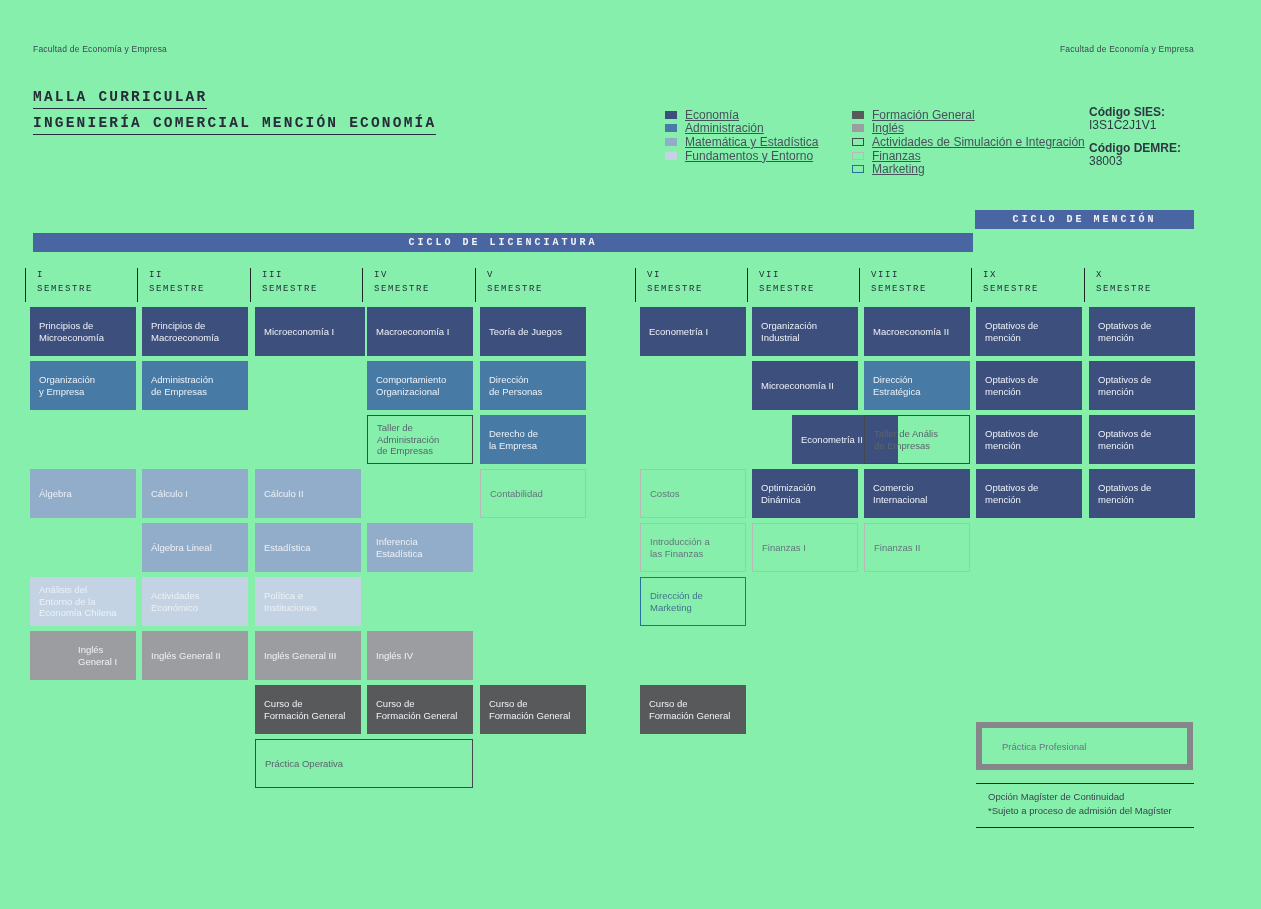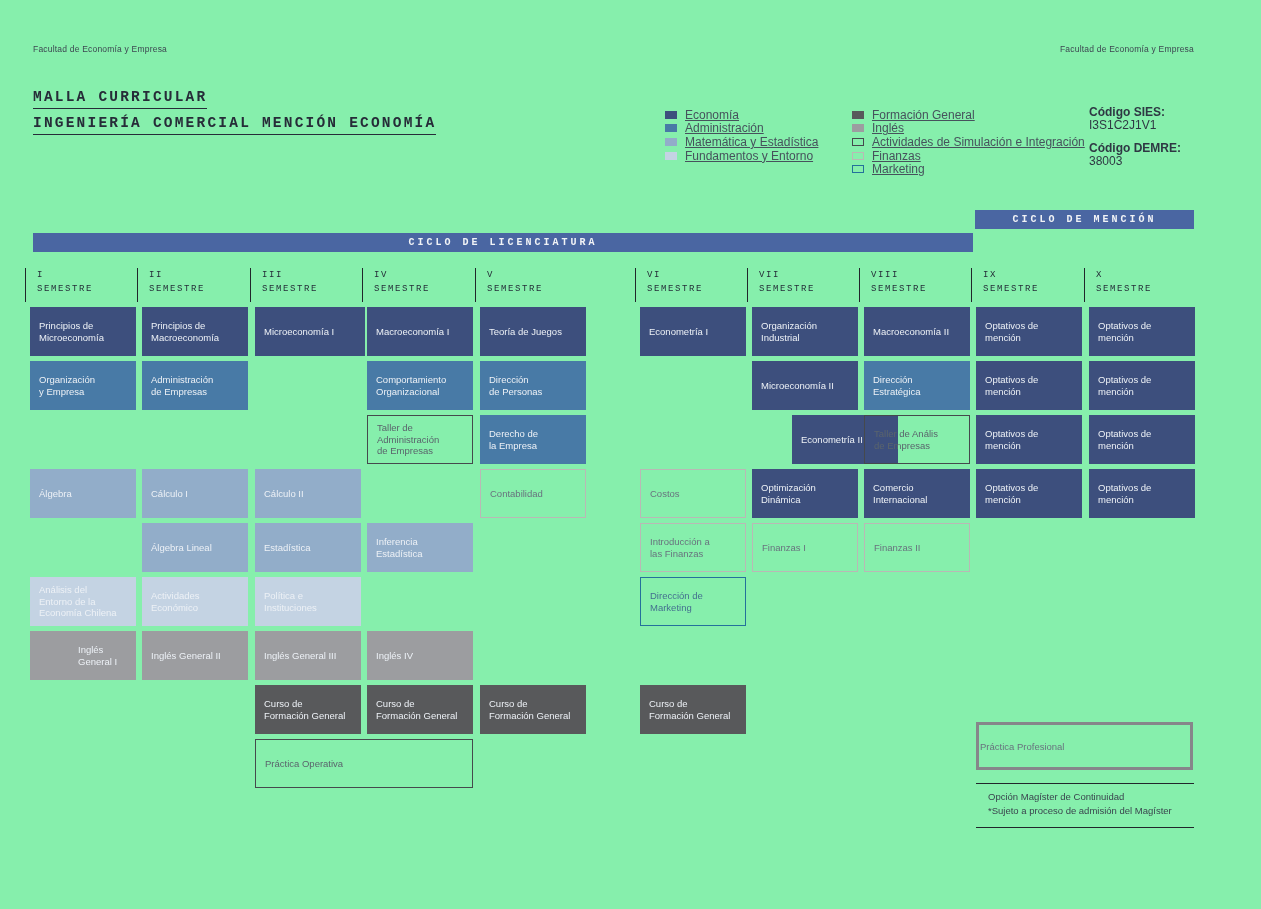--- a/index.html
+++ b/index.html
@@ -38,21 +38,21 @@
     font-family:"Liberation Mono","DejaVu Sans Mono",monospace;}
 
   .course{position:absolute;height:49px;box-sizing:border-box;display:flex;align-items:center;
     padding:4px 6px 4px 9px;font-size:9.5px;line-height:1.22;color:#edf1f6;}
   .course span{white-space:pre-line;}
   .course.outline{color:#68737e;background:transparent;}
   .course.c-simulacion{color:#5a646c;}
   .course.c-marketing{color:#44708f;}
 
   .practica-box{position:absolute;left:976px;top:722px;width:217px;height:48px;box-sizing:border-box;
-    border:3px solid #14532d;display:flex;align-items:center;padding-left:1px;
+    border:6px solid #14532d;display:flex;align-items:center;padding-left:20px;
     font-size:9.5px;color:#68737e;}
 
   .rule{position:absolute;left:976px;width:218px;height:1px;background:#21262b;}
   .rule.r1{top:783px;}
   .rule.r2{top:827px;}
   .magister{position:absolute;left:988px;top:790px;font-size:9.5px;color:#3a444e;line-height:14px;}
 </style>
 </head>
 <body>
 

